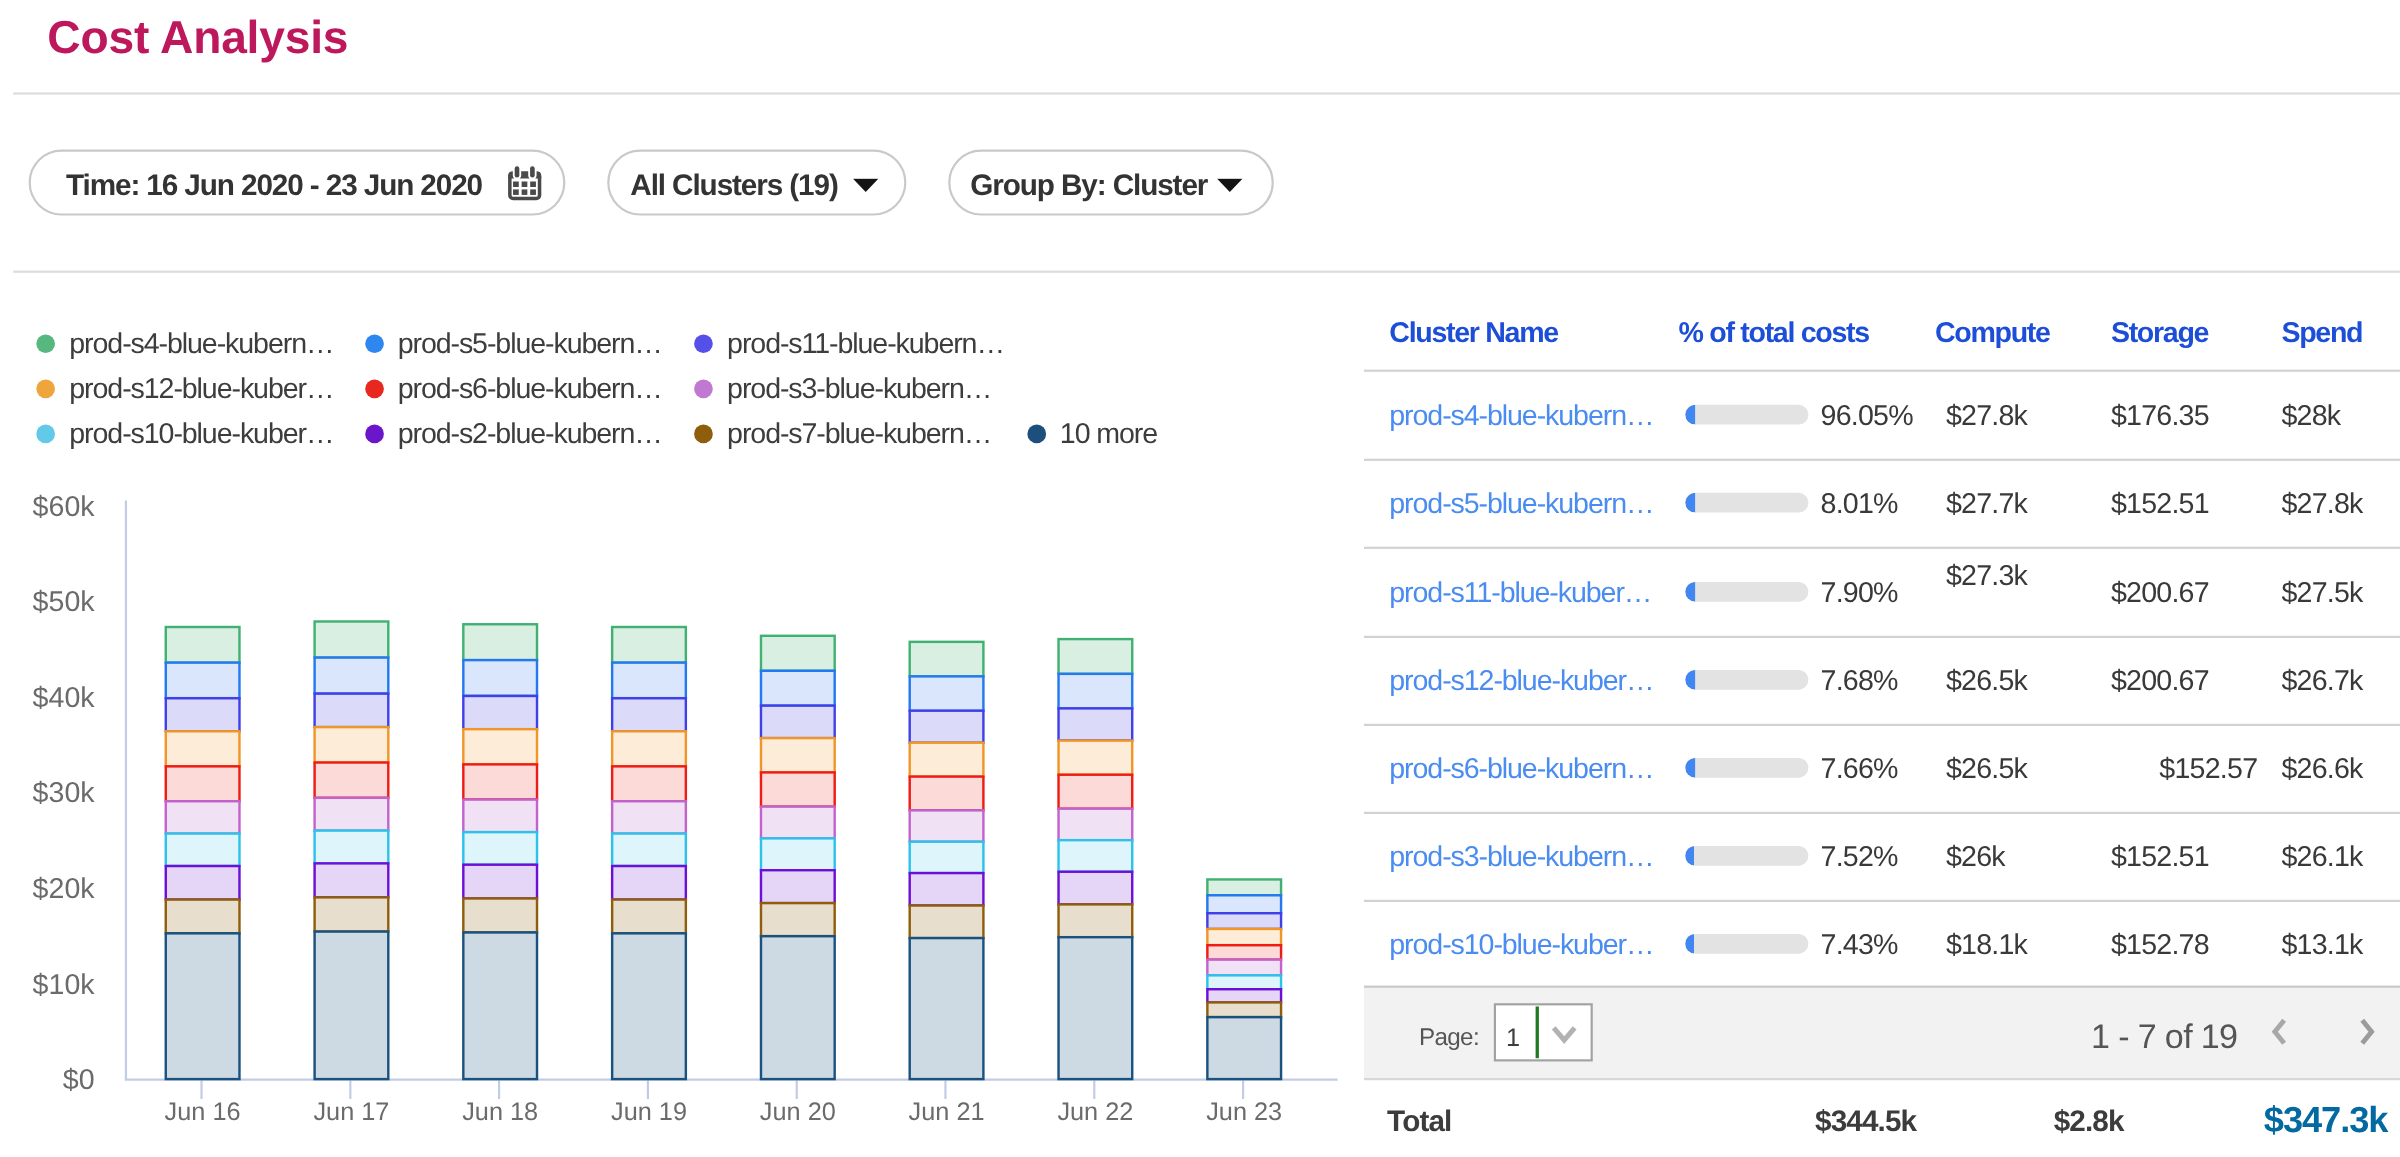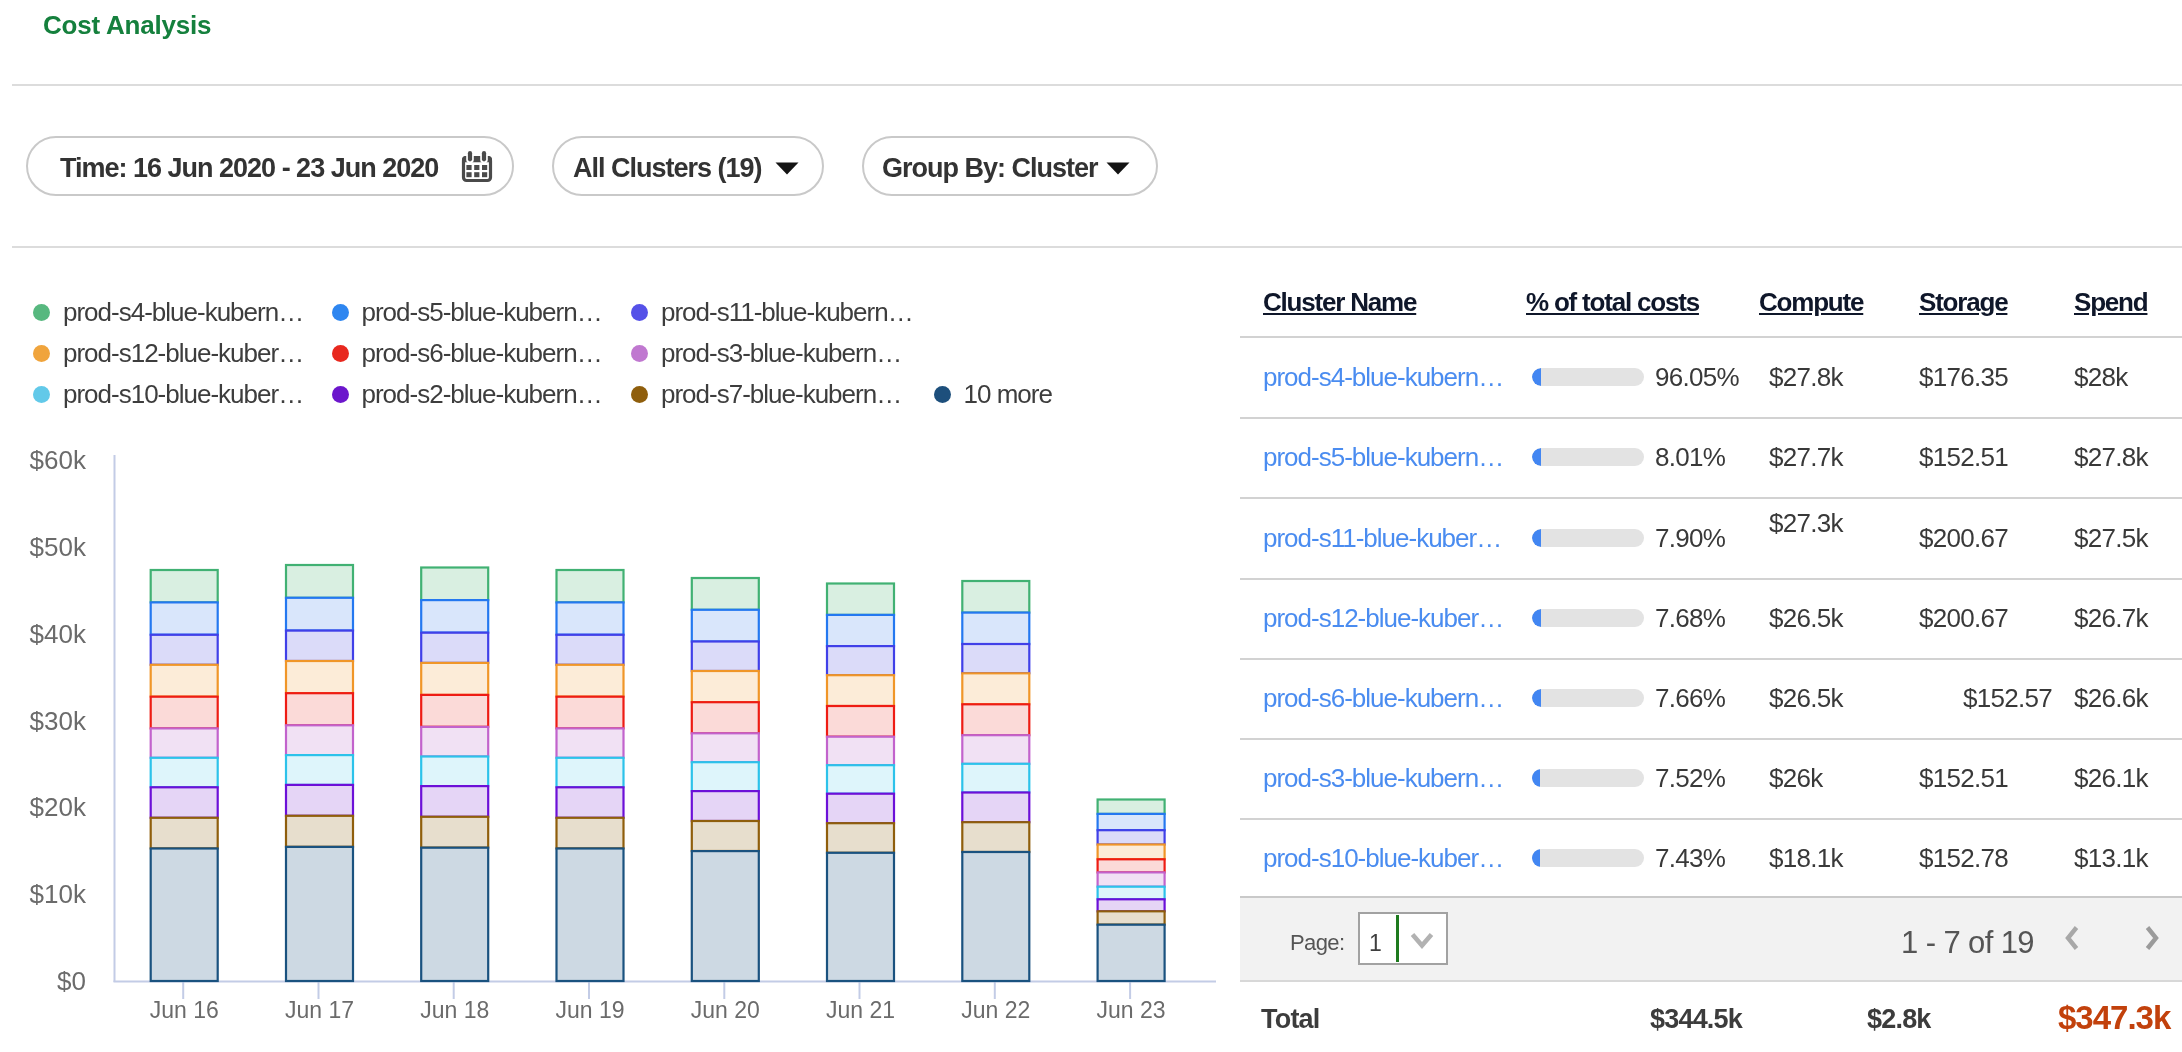--- a/index.html
+++ b/index.html
@@ -1,33 +1,33 @@
 <!DOCTYPE html>
 <html><head><meta charset="utf-8"><style>
 * { margin:0; padding:0; box-sizing:border-box; }
 html,body { width:2182px; height:1052px; background:#fff; font-family:"Liberation Sans", sans-serif; position:relative; overflow:hidden; }
 .abs { position:absolute; }
-.title { position:absolute; left:43px; top:10px; font-size:26px; font-weight:700; color:#15803d; letter-spacing:-0.2px; }
+.title { position:absolute; left:43px; top:10px; font-size:42px; font-weight:700; color:#be185d; letter-spacing:-0.2px; }
 .hr { position:absolute; left:12px; width:2170px; height:2px; background:#dcdcdc; }
 .btn { position:absolute; height:60px; border:2.5px solid #c9c9c9; border-radius:30px; background:#fff; }
 .btntext { position:absolute; font-size:27px; font-weight:700; color:#333; letter-spacing:-1px; white-space:nowrap; height:60px; line-height:60px; }
 .ldot { position:absolute; width:17px; height:17px; border-radius:50%; }
 .ltext { position:absolute; font-size:26px; color:#3d3d3d; letter-spacing:-1px; white-space:nowrap; height:34px; line-height:34px; }
-.th { position:absolute; font-size:26px; font-weight:700; color:#0f172a; letter-spacing:-1.2px; height:36px; line-height:36px; white-space:nowrap;text-decoration:underline; }
+.th { position:absolute; font-size:26px; font-weight:700; color:#1d4ed8; letter-spacing:-1.2px; height:36px; line-height:36px; white-space:nowrap; }
 .tdiv { position:absolute; left:1240px; width:942px; height:2px; background:#d2d2d2; }
 .tlink { position:absolute; font-size:26px; color:#4a8cf0; letter-spacing:-1px; height:36px; line-height:36px; white-space:nowrap; }
 .tval { position:absolute; font-size:26px; color:#393939; letter-spacing:-0.7px; height:36px; line-height:36px; white-space:nowrap; }
 .pbar { position:absolute; width:112px; height:18px; border-radius:9px; background:#e3e3e3; overflow:hidden; }
 .pfill { height:18px; border-radius:9px 0 0 9px; background:#4286f2; }
 .band { position:absolute; left:1240px; top:896px; width:942px; height:86px; background:#f2f2f2; border-top:2.5px solid #c9c9c9; border-bottom:2px solid #d8d8d8; }
 .ptext { position:absolute; font-size:22px; color:#555; letter-spacing:-0.6px; height:36px; line-height:36px; white-space:nowrap; }
 .selbox { position:absolute; left:1358px; top:912px; width:90px; height:53px; background:#fff; border:2px solid #a2a2a2; }
 .total { position:absolute; font-size:27px; font-weight:700; color:#3c3c3c; letter-spacing:-0.8px; height:38px; line-height:38px; }
 .totalval { position:absolute; font-size:27px; font-weight:700; color:#3c3c3c; letter-spacing:-0.8px; height:38px; line-height:38px; }
-.grand { position:absolute; font-size:33px; font-weight:700; color:#c2410c; letter-spacing:-1px; height:42px; line-height:42px; }
+.grand { position:absolute; font-size:33px; font-weight:700; color:#0369a1; letter-spacing:-1px; height:42px; line-height:42px; }
 </style></head>
 <body>
 <div class="title">Cost Analysis</div>
 <div class="hr" style="top:84px"></div>
 <div class="hr" style="top:246px"></div>
 
 <div class="btn" style="left:26px;top:136px;width:488px"></div>
 <div class="btntext" style="left:60px;top:138px">Time: 16 Jun 2020 - 23 Jun 2020</div>
 <svg width="34" height="36" viewBox="0 0 34 36" style="position:absolute;left:460px;top:149px">
 <rect x="3.5" y="8.5" width="27" height="23" rx="3" fill="#fff" stroke="#4a4a4a" stroke-width="3.2"></rect>

